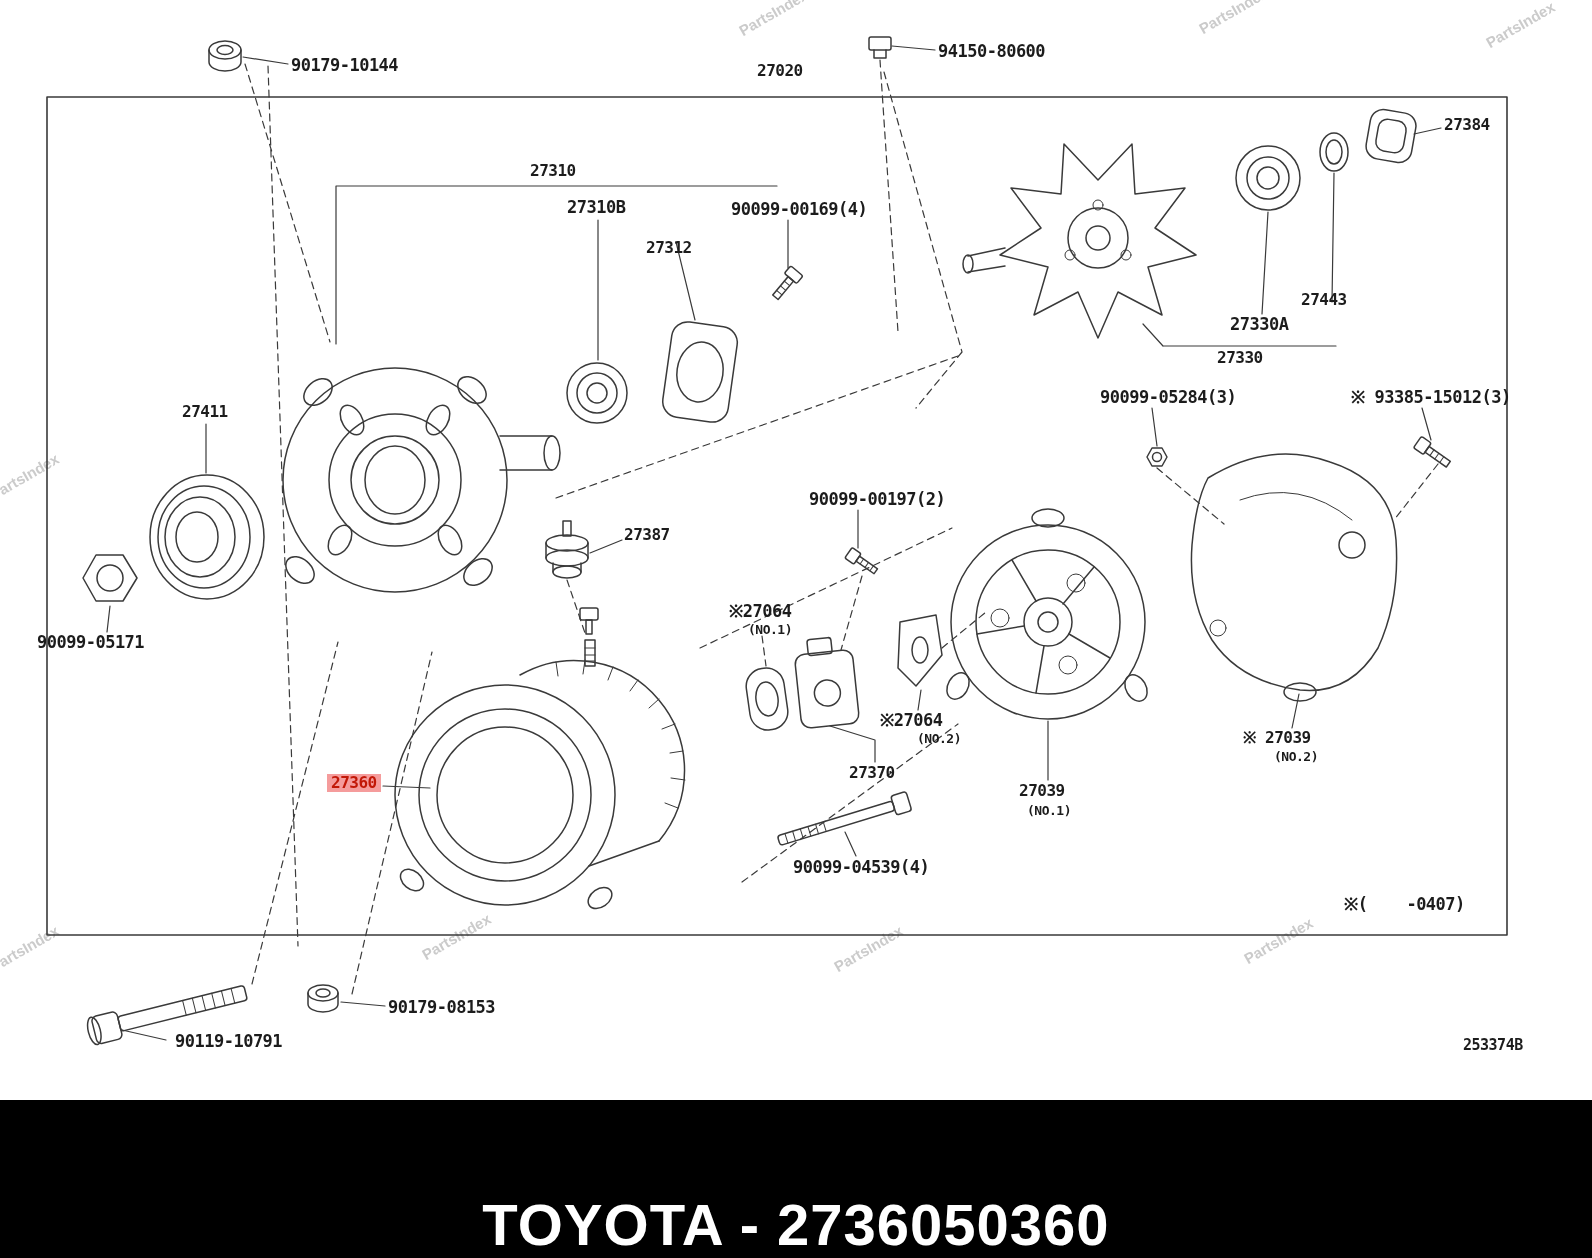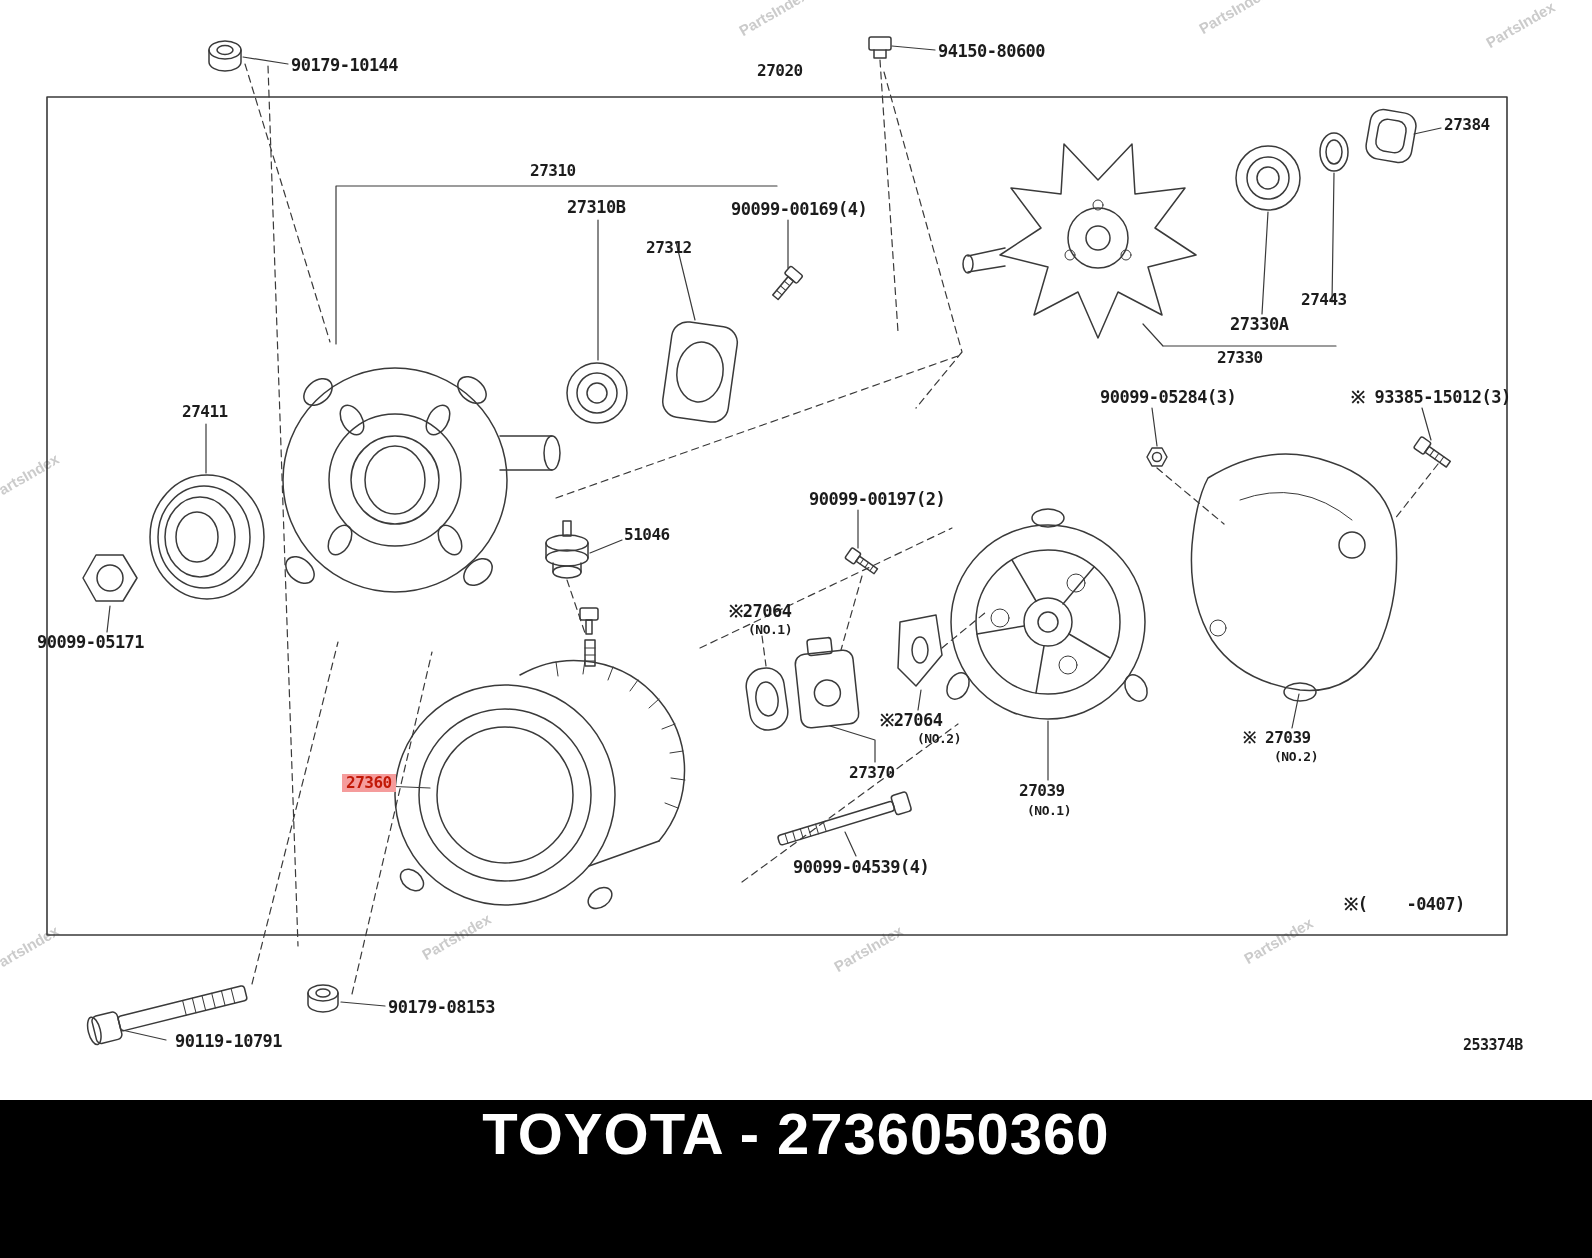--- a/index.html
+++ b/index.html
@@ -18,21 +18,21 @@
   
   .art{position:absolute;left:0;top:0;}
   .art path,.art line,.art circle,.art ellipse,.art rect,.art polygon,.art polyline{
       stroke:#3a3a3a;stroke-width:1.5;fill:none;stroke-linecap:round;stroke-linejoin:round;}
   .art .dash{stroke-dasharray:7 5;stroke-width:1.2;}
   .art .leader{stroke-width:1.2;}
   .art .thin{stroke-width:1;}
   .art .border{stroke-width:1.6;}
   
   .footer{position:absolute;left:0;top:1100px;width:1592px;height:158px;background:#000;
-          color:#fff;display:flex;align-items:flex-start;justify-content:center;gap:72px;
+          color:#fff;display:flex;align-items:flex-end;justify-content:center;gap:72px;
           font-size:58px;font-weight:bold;letter-spacing:1px;}
 </style>
 </head>
 <body>
 
 <div class="stage">
 
   <div class="wm" style="left:735px;top:4px">PartsIndex</div>
   <div class="wm" style="left:1195px;top:2px">PartsIndex</div>
   <div class="wm" style="left:1482px;top:16px">PartsIndex</div>
@@ -277,27 +277,27 @@
   <div class="label" style="left:567px;top:199px">27310B</div>
   <div class="label lg" style="left:646px;top:240px">27312</div>
   <div class="label" style="left:731px;top:201px">90099-00169(4)</div>
   <div class="label lg" style="left:1301px;top:292px">27443</div>
   <div class="label" style="left:1230px;top:316px">27330A</div>
   <div class="label lg" style="left:1217px;top:350px">27330</div>
   <div class="label lg" style="left:182px;top:404px">27411</div>
   <div class="label" style="left:1100px;top:389px">90099-05284(3)</div>
   <div class="label" style="left:1351px;top:389px">※ 93385-15012(3)</div>
   <div class="label" style="left:809px;top:491px">90099-00197(2)</div>
-  <div class="label lg" style="left:624px;top:527px">51046</div>
+  <div class="label lg" style="left:624px;top:527px">27387</div>
   <div class="label" style="left:729px;top:603px">※27064</div>
   <div class="label sm" style="left:748px;top:623px">(NO.1)</div>
   <div class="label" style="left:37px;top:634px">90099-05171</div>
   <div class="label" style="left:880px;top:712px">※27064</div>
   <div class="label sm" style="left:917px;top:732px">(NO.2)</div>
-  <div class="label lg hl" style="left:342px;top:774px">27360</div>
+  <div class="label lg hl" style="left:327px;top:774px">27360</div>
   <div class="label lg" style="left:849px;top:765px">27370</div>
   <div class="label lg" style="left:1019px;top:783px">27039</div>
   <div class="label sm" style="left:1027px;top:804px">(NO.1)</div>
   <div class="label lg" style="left:1243px;top:730px">※ 27039</div>
   <div class="label sm" style="left:1274px;top:750px">(NO.2)</div>
   <div class="label" style="left:793px;top:859px">90099-04539(4)</div>
   <div class="label" style="left:1344px;top:896px">※(    -0407)</div>
   <div class="label" style="left:388px;top:999px">90179-08153</div>
   <div class="label" style="left:175px;top:1033px">90119-10791</div>
   <div class="label sm2" style="left:1463px;top:1038px">253374B</div>

